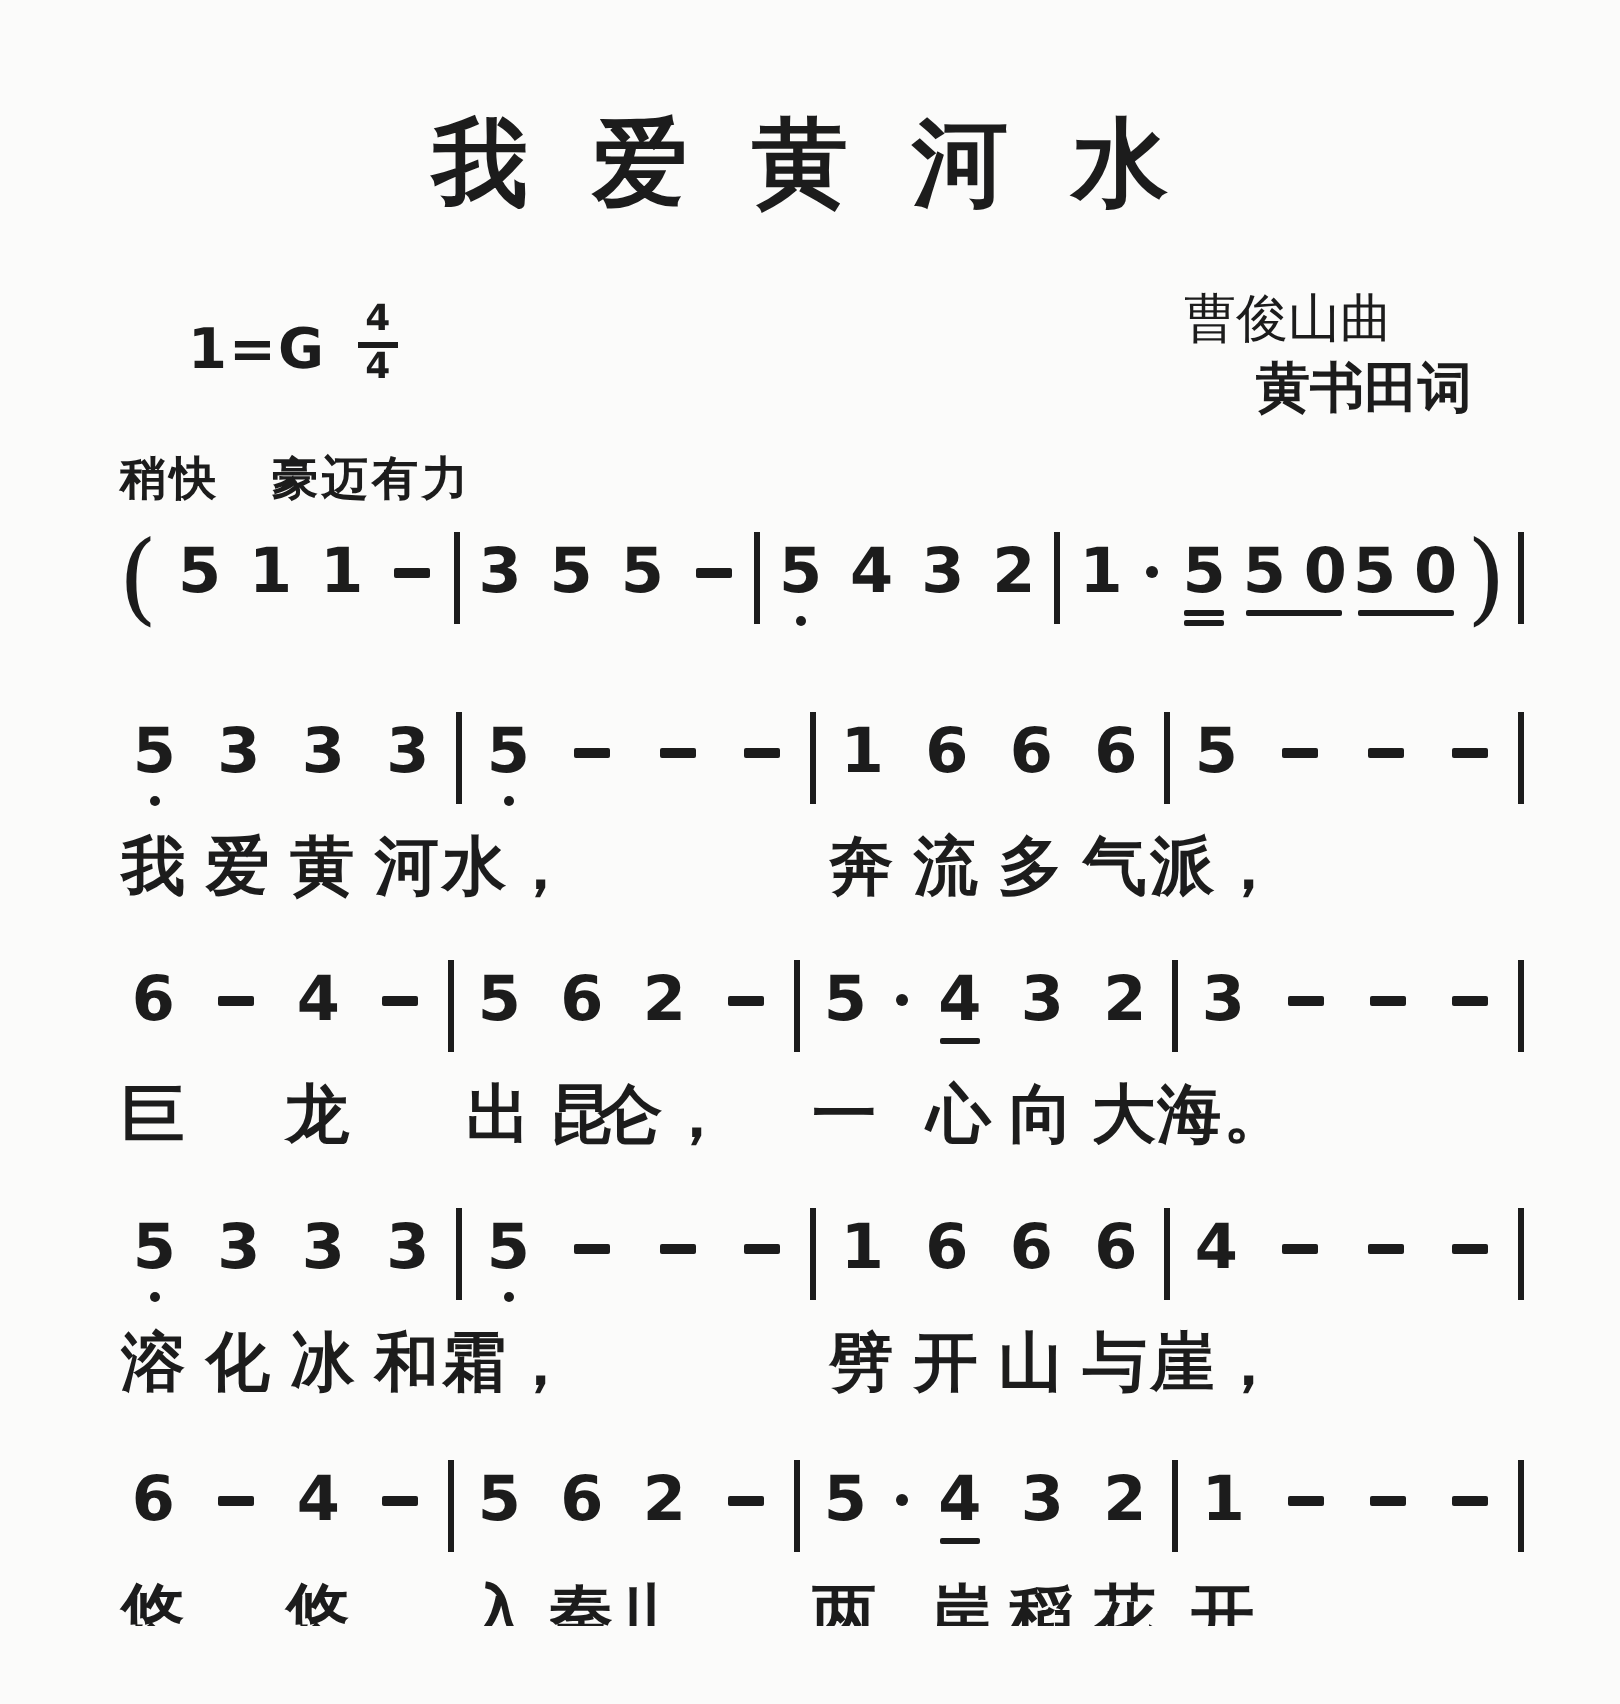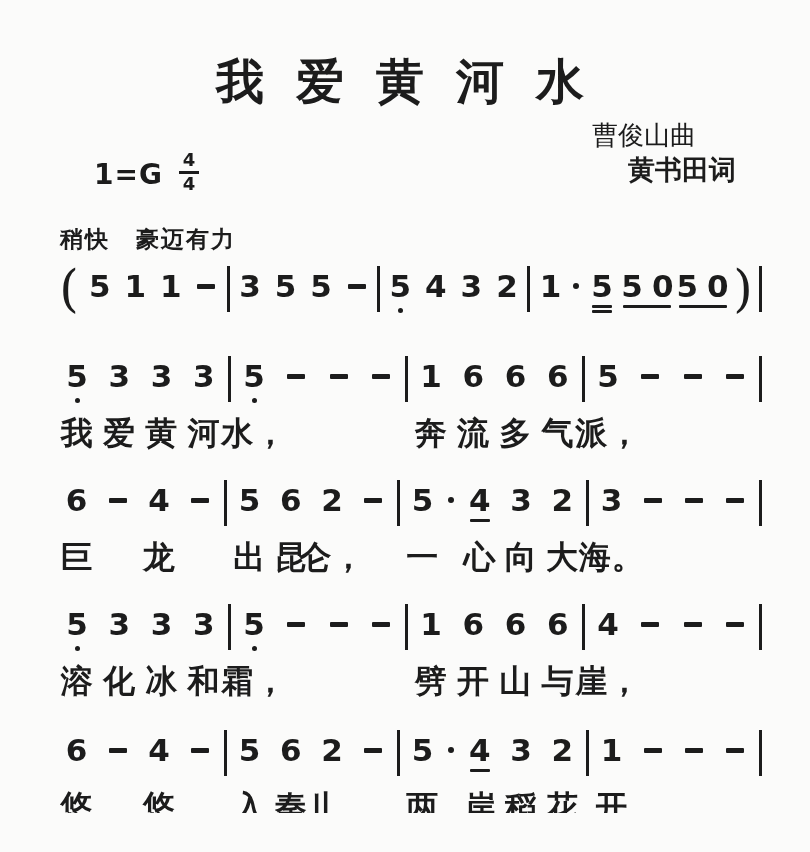--- a/index.html
+++ b/index.html
@@ -18,21 +18,21 @@
     position:absolute;top:50px;left:0;width:100%;
     text-align:center;
     font-size:48px;font-weight:700;
     letter-spacing:10px;
     white-space:nowrap;
   }
   .credits{
     position:absolute;top:120px;right:74px;
     text-align:left;line-height:1.26;
   }
-  .credit-composer{font-size:26px;font-weight:500;}
+  .credit-composer{font-size:26px;font-weight:500;margin-top:24px;}
   .credit-lyricist{font-size:27px;font-weight:700;margin-left:36px;}
 
   .keyline{
     position:absolute;top:155px;left:94px;
     display:flex;align-items:center;
     font-family:"DejaVu Sans", sans-serif;font-weight:700;
   }
   .keytext{font-size:28px;letter-spacing:1px;}
   .frac{display:flex;flex-direction:column;align-items:center;margin-left:16px;margin-top:-4px;}
   .frac .num,.frac .den{font-size:18px;line-height:1.05;font-weight:700;}

